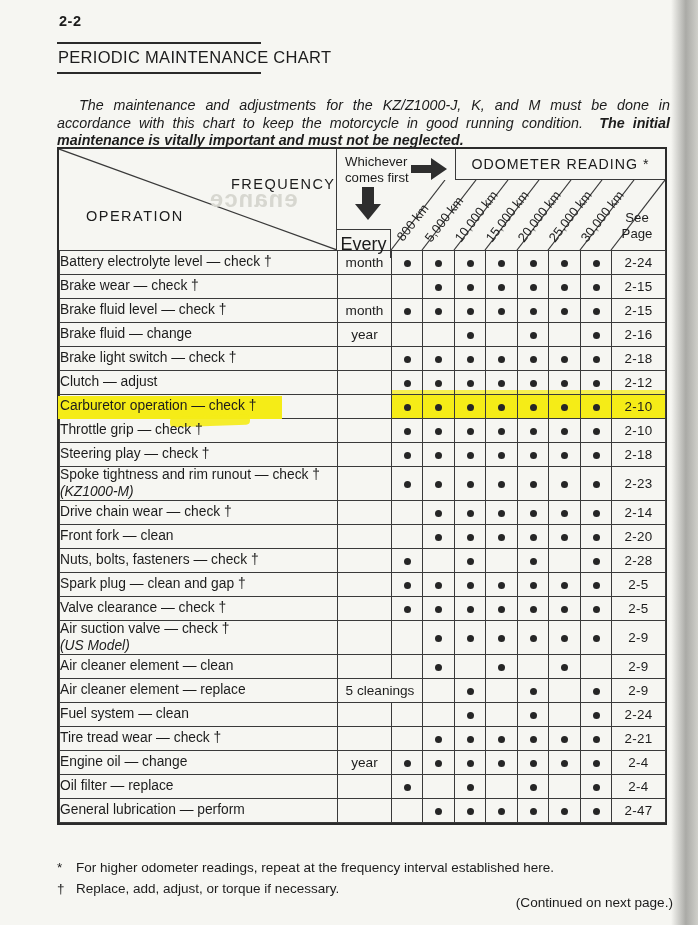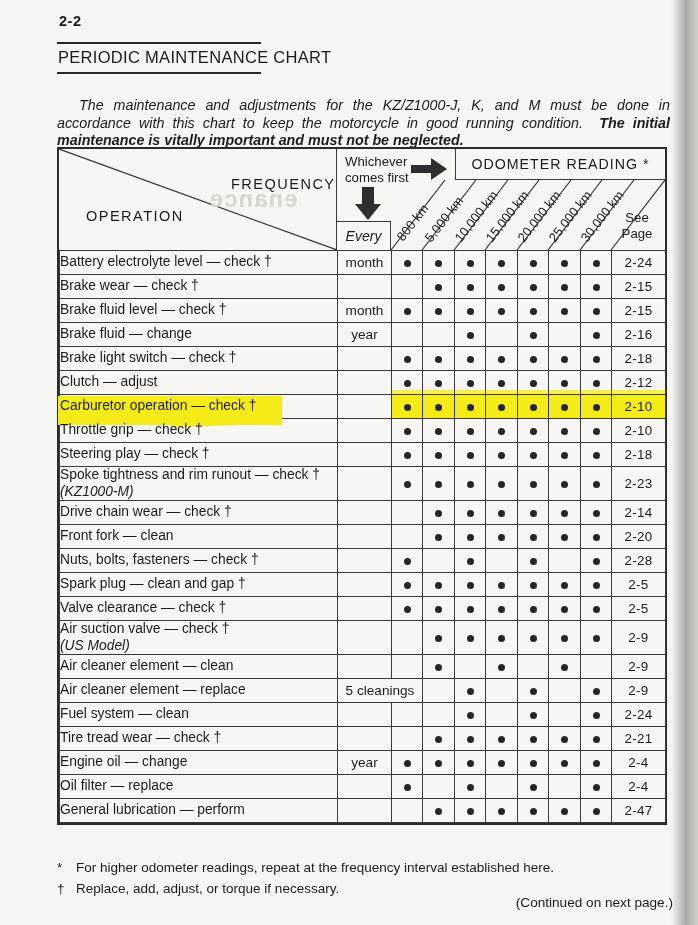--- a/index.html
+++ b/index.html
@@ -23,23 +23,23 @@
   .thead{position:relative;height:101px;}
   .corner{position:absolute;left:0;top:0;width:278px;height:101px;border-right:1.3px solid #3a3a3a;box-sizing:border-box;}
   .corner svg{position:absolute;left:0;top:0;}
   .freq-label{position:absolute;left:172px;top:27px;font-size:14.5px;letter-spacing:1.5px;}
   .op-label{position:absolute;left:27px;top:59px;font-size:14.5px;letter-spacing:1.5px;}
   .ghost{position:absolute;left:150px;top:36px;font-size:24px;font-weight:bold;color:#d7d7d0;transform:scaleX(-1);letter-spacing:1px;}
   .whichever{position:absolute;left:286px;top:5px;width:68px;font-size:13.2px;line-height:15.5px;}
   .arrow-right{position:absolute;left:351px;top:8px;}
   .arrow-down{position:absolute;left:295px;top:37px;}
   .every-box{
-    position:absolute;left:278px;top:72px;width:54px;height:29px;box-sizing:border-box;
+    position:absolute;left:278px;top:80px;width:54px;height:29px;box-sizing:border-box;
     border-top:1.3px solid #3a3a3a;border-right:1.3px solid #3a3a3a;
-    display:flex;align-items:center;justify-content:center;font-size:14px;font-style:italic;
+    display:flex;align-items:center;justify-content:center;font-size:18px;
   }
   .odo-box{
     position:absolute;left:396px;top:0;width:210px;height:31px;box-sizing:border-box;
     border-left:1.3px solid #3a3a3a;border-bottom:1.3px solid #3a3a3a;
     display:flex;align-items:center;justify-content:center;font-size:14.2px;letter-spacing:1px;
   }
   .diag{position:absolute;left:278px;top:31px;}
   .diag text{font-family:"Liberation Sans","DejaVu Sans",sans-serif;font-size:13px;fill:#1e1e1e;}
   .see-page{position:absolute;left:552px;top:61px;width:52px;text-align:center;font-size:13.2px;line-height:16px;}
 
@@ -48,21 +48,21 @@
   td.opcell{position:relative;text-align:left;padding:1px 4px 1px 7px;font-size:13.8px;line-height:16.5px;}
   td.opcell .op2{font-style:italic;}
   td.evcell{text-align:center;font-size:13.6px;}
   td.dotcell{text-align:center;}
   td.pagecell{text-align:center;font-size:13.4px;letter-spacing:.3px;}
   .dot{display:inline-block;width:7px;height:7px;border-radius:50%;background:#262626;vertical-align:middle;}
 
   
   td.hl{background:#f5ec17;}
   tr.highlight td.hl{box-shadow:0 -5px 0 rgba(245,236,23,.75);}
-  .hl-label{background:#f5ec17;padding:2px 26px 12px 2px;margin-left:-2px;}
+  .hl-label{background:#f5ec17;padding:2px 26px 6px 2px;margin-left:-2px;}
   tr.highlight td.opcell::after{
     content:"";position:absolute;left:110px;bottom:-8px;width:80px;height:10px;
     background:#f5ec17;opacity:.9;transform:rotate(-2deg);border-radius:4px;
   }
 
   .footnotes{position:absolute;left:57px;top:858px;font-size:13.5px;}
   .footnote{display:flex;gap:7px;line-height:20.5px;}
   .footnote .marker{width:12px;text-align:left;}
   .continued{position:absolute;right:25px;top:895px;font-size:13.6px;}
   .scan-edge{

